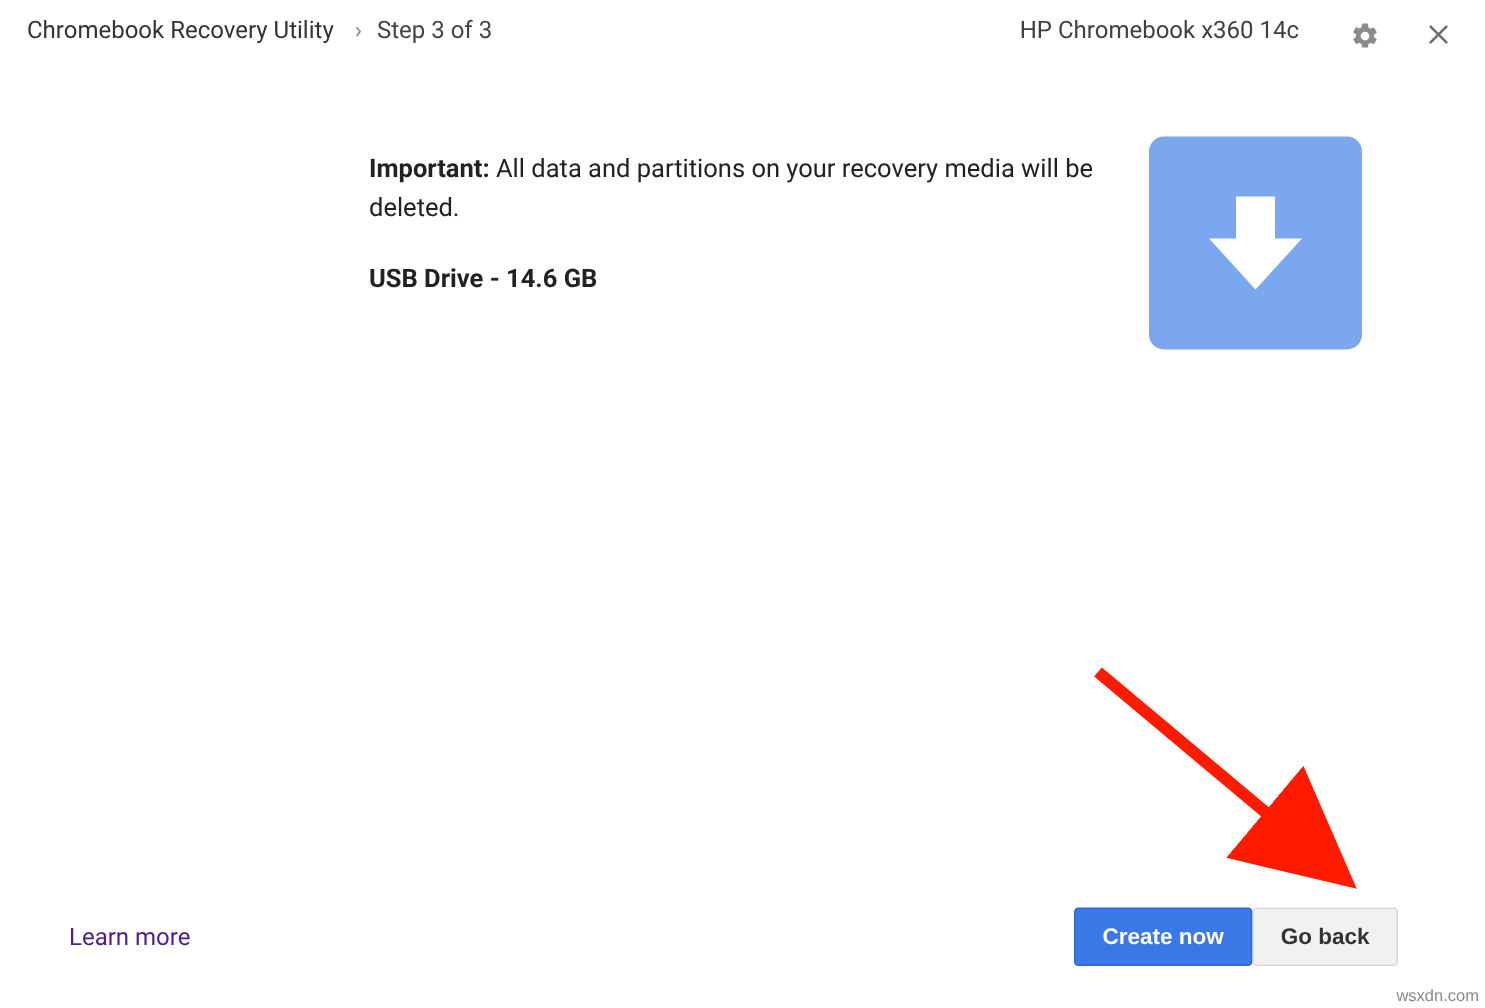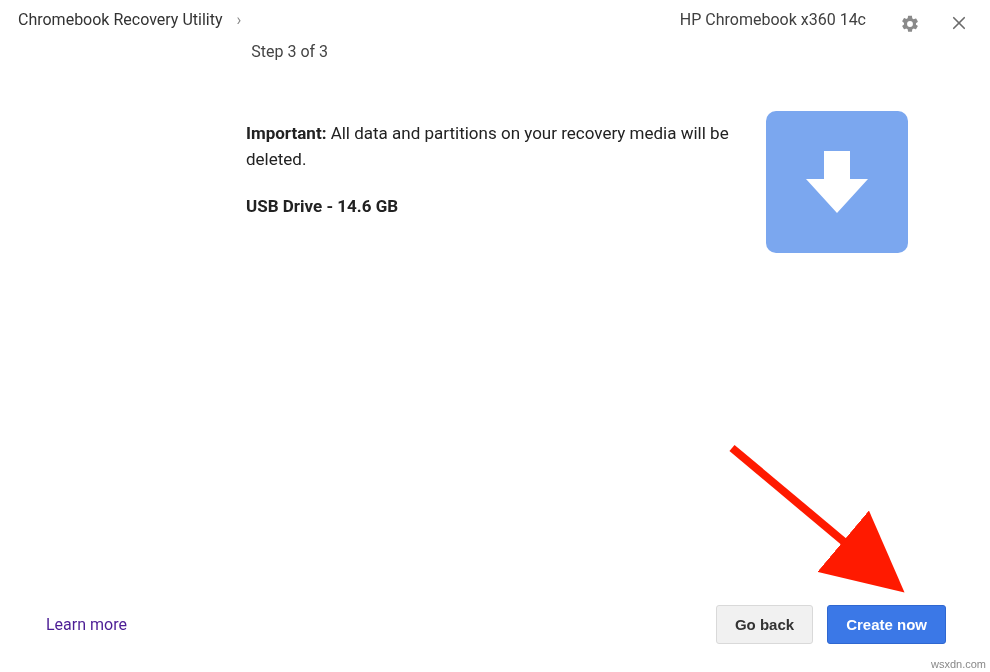--- a/index.html
+++ b/index.html
@@ -13,21 +13,21 @@
     }
     .header {
       display: flex;
       align-items: flex-start;
       padding: 10px 18px 14px 18px;
       font-size: 16px;
       color: #3c3c3c;
     }
     .header-title { color: #333; }
     .header-sep { margin: 0 10px 0 14px; color: #888; }
-    .header-step { color: #444; margin-top: 32px; }
+    .header-step { color: #444; }
     .header-spacer { flex: 1; }
     .header-device { color: #404040; margin-right: 30px; }
     .gear-btn, .close-btn {
       background: none;
       border: none;
       cursor: pointer;
       padding: 4px;
       display: flex;
       align-items: center;
       justify-content: center;
@@ -167,17 +167,17 @@
     <marker id="ah" markerWidth="10" markerHeight="10" refX="6" refY="5" orient="auto">
       <path d="M0,0 L10,5 L0,10 Z" fill="#ff1a00"></path>
     </marker>
   </defs>
   <line x1="12" y1="8" x2="160" y2="132" stroke="#ff1a00" stroke-width="8" marker-end="url(#ah)"></line>
 </svg>
 
 <div class="footer">
   <a class="learn-more">Learn more</a>
   <span class="footer-spacer"></span>
+  <button class="btn btn-primary">Create now</button>
   <button class="btn btn-secondary">Go back</button>
-  <button class="btn btn-primary">Create now</button>
 </div>
 
 <div class="watermark">wsxdn.com</div>
 
 </body></html>

